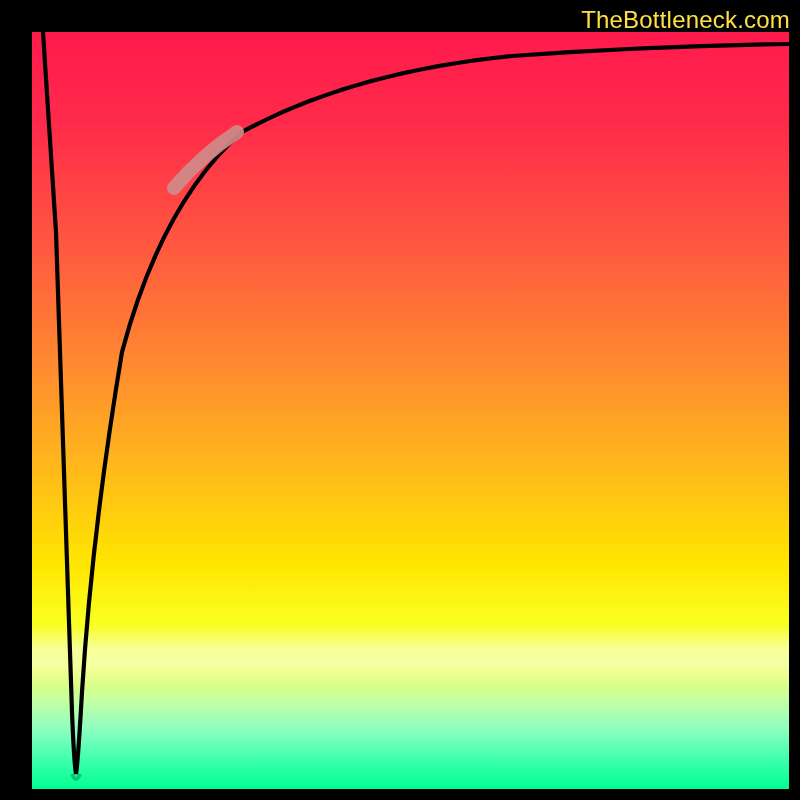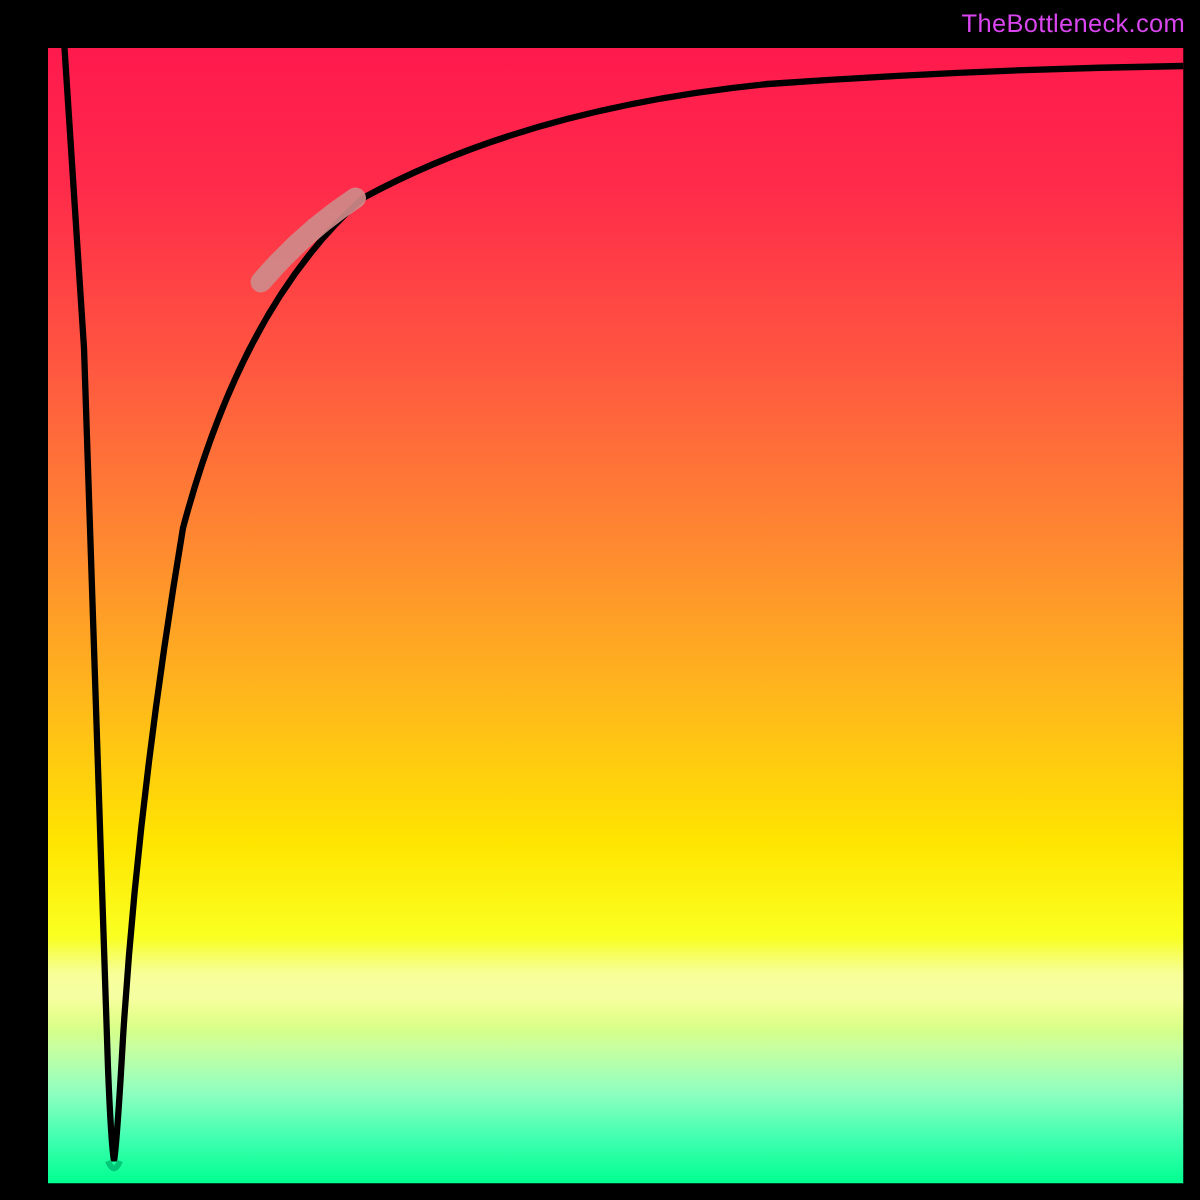--- a/index.html
+++ b/index.html
@@ -57,22 +57,22 @@
     position: absolute;
     left: 0;
     top: 0;
     width: 757px;
     height: 757px;
   }
   .watermark {
     position: absolute;
     top: 6px;
     right: 10px;
-    color: #d946ef;
-    font-size: 17px;
+    color: #fde047;
+    font-size: 24px;
     letter-spacing: 0.2px;
     font-weight: 400;
     user-select: none;
   }
   .black-border-right {
     position: absolute;
     top: 32px;
     right: 0;
     width: 11px;
     height: 757px;

